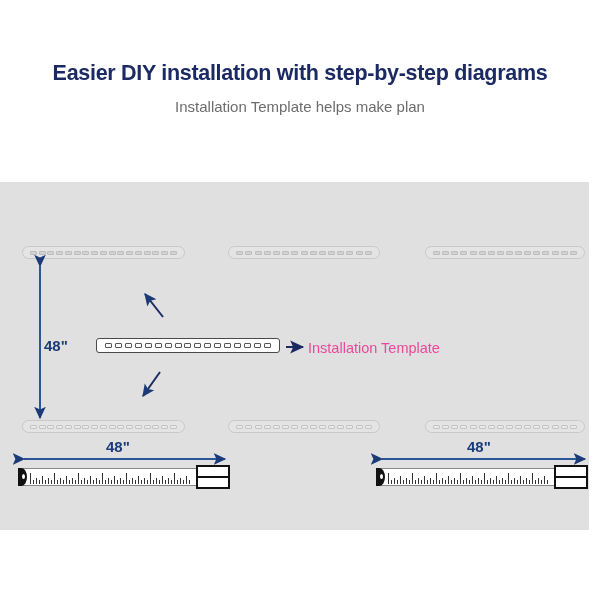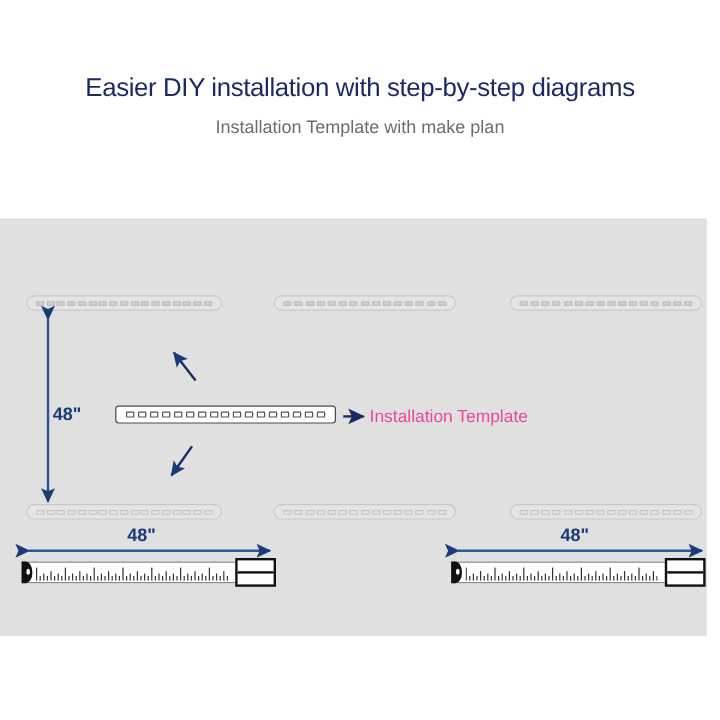--- a/index.html
+++ b/index.html
@@ -6,21 +6,21 @@
   body{
     width:600px;height:600px;overflow:hidden;background:#ffffff;
     font-family:"Liberation Sans","DejaVu Sans",sans-serif;
   }
   #root{position:relative;width:600px;height:600px;}
 
   
   .header{position:absolute;left:0;top:0;width:600px;text-align:center;}
   .title{
     position:absolute;left:0;top:60px;width:600px;
-    font-size:21.5px;font-weight:normal;color:#1b2a63;
+    font-size:21.5px;font-weight:bold;color:#1b2a63;
     letter-spacing:-0.3px;line-height:26px;
   }
   .subtitle{
     position:absolute;left:0;top:96px;width:600px;
     font-size:15px;font-weight:normal;color:#6d6d6d;line-height:22px;
   }
 
   
   .stage{
     position:absolute;left:0;top:182px;width:589px;height:348px;
@@ -93,21 +93,21 @@
     position:absolute;bottom:0;width:1px;background:#333;display:block;
   }
 </style>
 </head>
 <body>
 
 <div id="root">
 
   <div class="header">
     <div class="title">Easier DIY installation with step-by-step diagrams</div>
-    <div class="subtitle">Installation Template with make plan</div>
+    <div class="subtitle">Installation Template helps make plan</div>
   </div>
 
   <div class="stage"></div>
 
   <div class="strip upper" style="left:22px;top:246px;width:163px;">
       <i></i>
       <i></i>
       <i></i>
       <i></i>
       <i></i>

